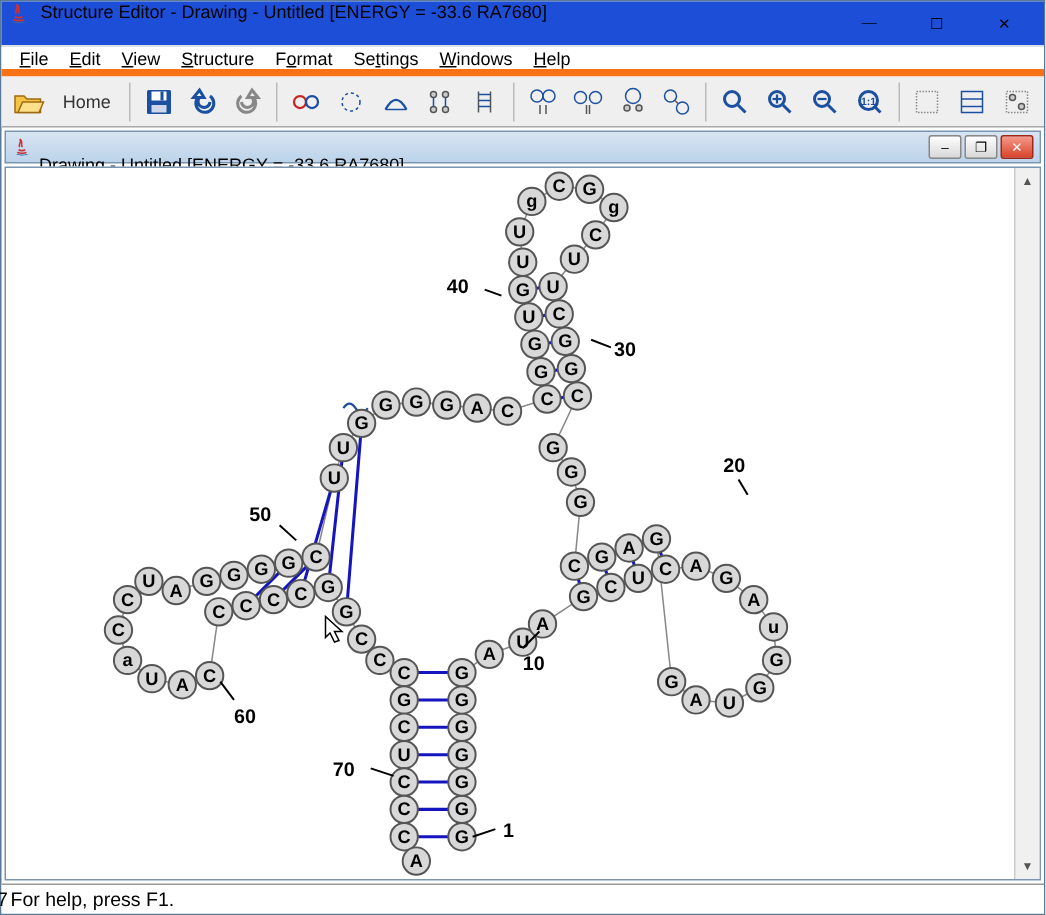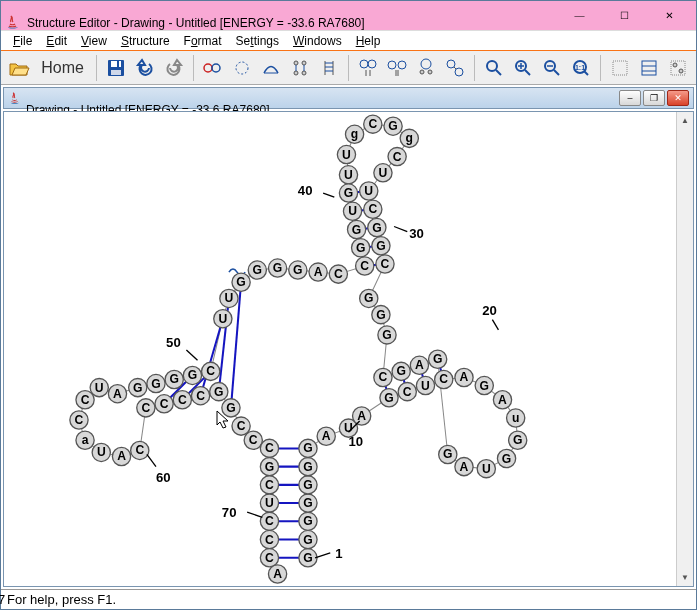--- a/index.html
+++ b/index.html
@@ -1,27 +1,27 @@
 <!DOCTYPE html>
 <html><head>
 <meta charset="utf-8">
 <style>
 * { margin: 0; padding: 0; box-sizing: border-box; }
 body { font-family: "Segoe UI", Tahoma, sans-serif; font-size: 12px; background: #f0f0f0; width: 697px; height: 610px; overflow: hidden; }
 .window { width: 697px; height: 610px; background: #fff; border: 1px solid #5a7a9a; display: flex; flex-direction: column; }
-.titlebar { height: 30px; background: #f9a8d4; display: flex; align-items: flex-end; padding: 0 4px; border-bottom: 1px solid #ddd; }
+.titlebar { height: 30px; background: #1d4ed8; display: flex; align-items: flex-start; padding: 0 4px; border-bottom: 1px solid #ddd; }
 .titlebar .java-icon { width: 16px; height: 16px; margin-right: 6px; display:inline-flex; align-items:center; justify-content:center; }
 .titlebar .title { flex: 1; font-size: 12px; color: #000; }
 .titlebar .wbtn { width: 45px; height: 29px; display: flex; align-items: center; justify-content: center; font-family: "Segoe UI Symbol"; font-size: 10px; cursor: default; }
-.menubar { height: 20px; background: #fff; display: flex; align-items: center; padding: 0 6px; gap: 2px; border-bottom: 1px solid #f97316; }
+.menubar { height: 20px; background: #fff; display: flex; align-items: center; padding: 0 6px; gap: 2px; border-bottom: 5px solid #f97316; }
 .menubar .menu { padding: 2px 6px; font-size: 12px; cursor: default; }
 .menubar .menu u { text-decoration: underline; }
 .toolbar { height: 34px; background: #efefef; border-bottom: 1px solid #aaa; display: flex; align-items: center; padding: 0 4px; gap: 2px; }
 .toolbar .tbtn { width: 28px; height: 28px; display: flex; align-items: center; justify-content: center; border: 1px solid transparent; border-radius: 2px; cursor: default; }
-.toolbar .home { width: auto; padding: 0 6px; font-size: 16px; color:#333; }
+.toolbar .home { width: auto; padding: 0 6px; font-size: 12px; color:#333; }
 .toolbar .sep { width: 1px; height: 26px; background: #bbb; margin: 0 3px; }
 .inner-header{ height:22px; background:linear-gradient(#d7e4f2,#bcd3ea); border:1px solid #7a95b0; margin:2px; display:flex; align-items:center; padding:0 4px;}
 .inner-header .java-icon{width:14px;height:14px;margin-right:4px;}
 .inner-header .t{flex:1;font-size:12px;color:#000;margin-top:24px;}
 .inner-header .ibtn{width:22px;height:16px;border:1px solid #888;margin-left:2px;display:flex;align-items:center;justify-content:center;font-size:9px;background:linear-gradient(#fefefe,#d8d8d8);border-radius:2px;}
 .inner-header .ibtn.close{background:linear-gradient(#f59a8a,#d9432a);color:#fff;border-color:#a02818;}
 .canvas-wrap{ flex:1; margin:0 2px 2px 2px; border:1px solid #7a95b0; background:#fff; position:relative; overflow:hidden;}
 .canvas{ position:absolute; inset:0; }
 .scrollbar-v{ position:absolute; right:0; top:0; bottom:0; width:17px; background:#f0f0f0; border-left:1px solid #ccc;}
 .scrollbar-v .arrow{height:17px;display:flex;align-items:center;justify-content:center;font-size:8px;color:#555;}

